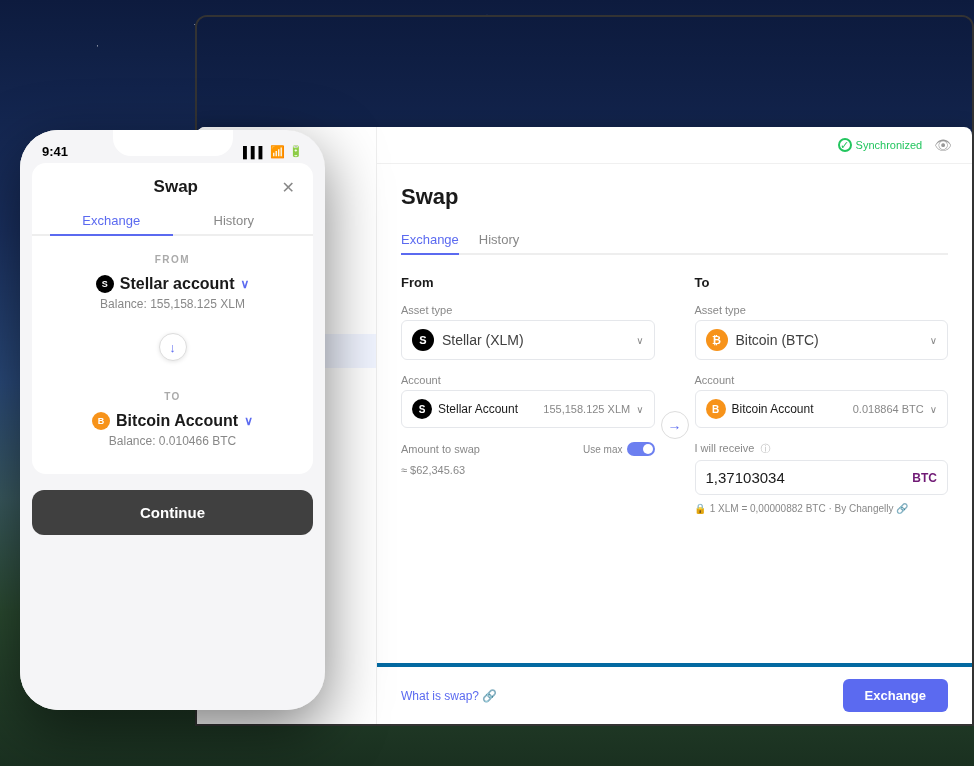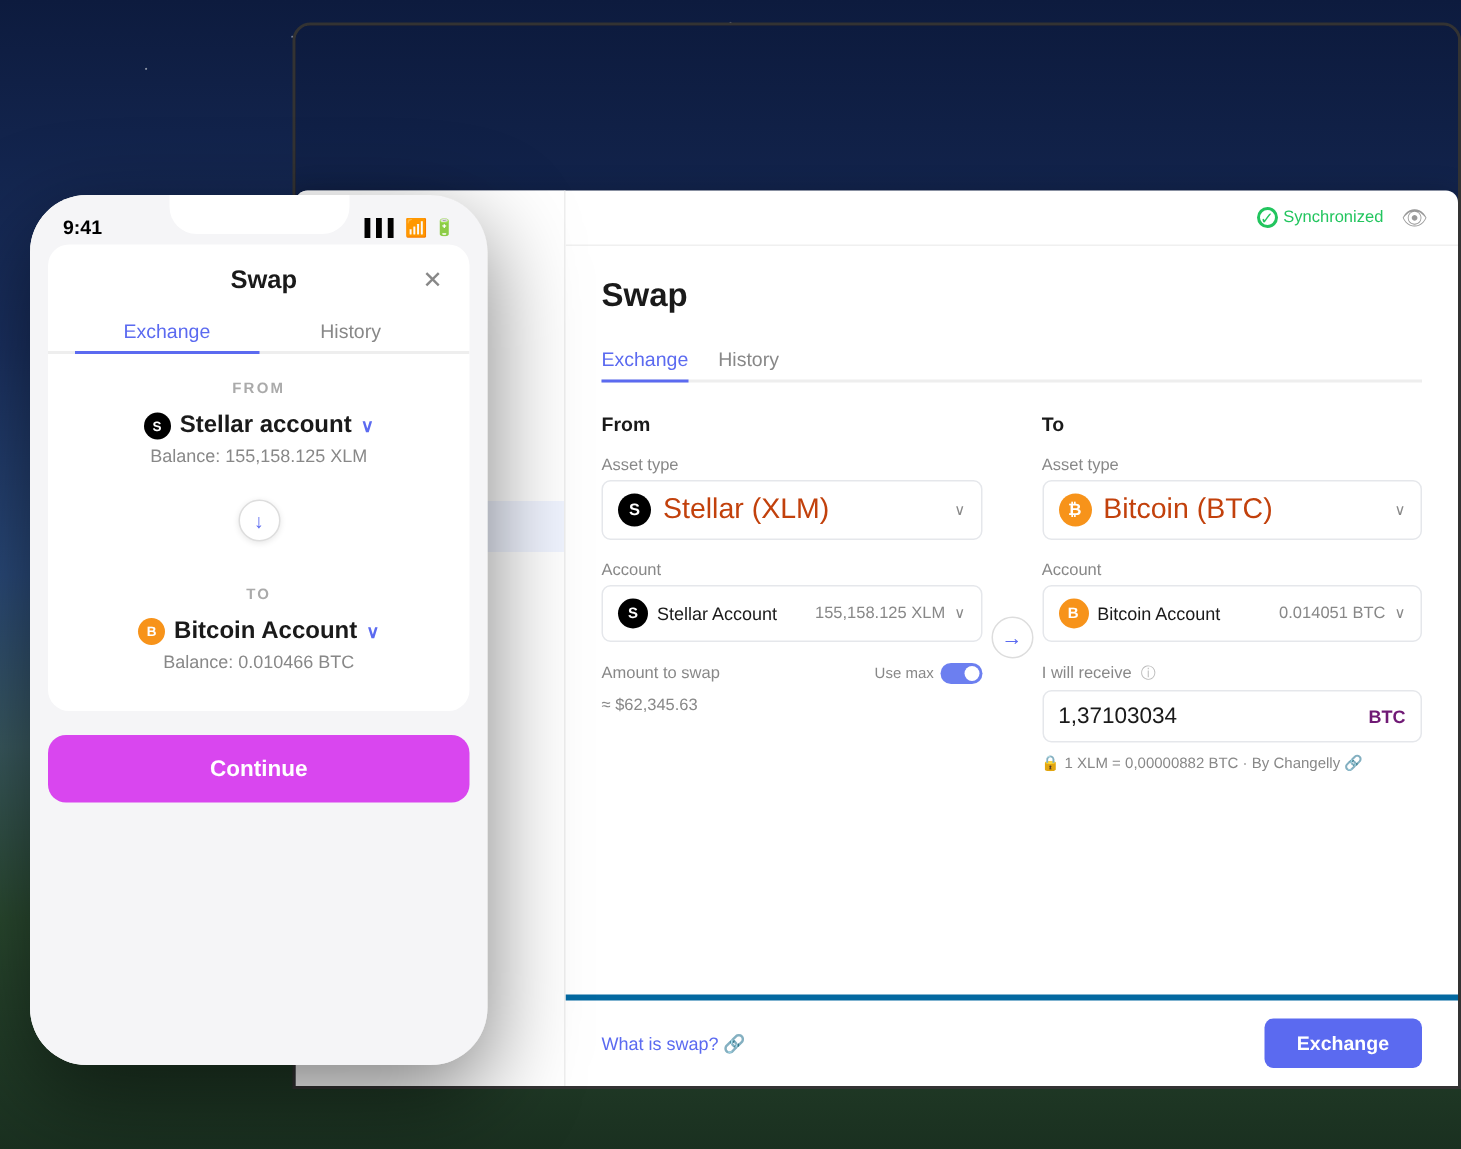--- a/index.html
+++ b/index.html
@@ -223,21 +223,21 @@
       border-radius: 50%;
       display: flex;
       align-items: center;
       justify-content: center;
       font-size: 11px;
       font-weight: 700;
       color: #fff;
     }
     .asset-icon.stellar { background: #000; }
     .asset-icon.bitcoin { background: #f7931a; }
-    .asset-name { font-size: 19px; font-weight: 500; color: #c2410c; }
+    .asset-name { font-size: 14px; font-weight: 500; color: #404040; }
 
     .account-select {
       display: flex;
       align-items: center;
       gap: 6px;
       padding: 8px 10px;
       border: 1px solid #e5e7eb;
       border-radius: 6px;
       cursor: pointer;
       background: #fff;
@@ -423,21 +423,21 @@
       align-items: center;
       justify-content: center;
       color: #5b6af0;
       font-size: 13px;
       background: #fff;
       box-shadow: 0 1px 4px rgba(0,0,0,0.1);
     }
 
     .phone-continue-btn {
       margin: 0 12px 14px;
-      background: #d946ef;
+      background: #404040;
       color: #fff;
       border: none;
       width: calc(100% - 24px);
       padding: 14px;
       border-radius: 12px;
       font-size: 15px;
       font-weight: 600;
       cursor: pointer;
     }
 
@@ -609,21 +609,21 @@
                 <span class="asset-name">Bitcoin (BTC)</span>
                 <span class="chevron">∨</span>
               </div>
             </div>
 
             <div>
               <div class="field-label">Account</div>
               <div class="account-select">
                 <div class="bitcoin-small">B</div>
                 <span class="account-name">Bitcoin Account</span>
-                <span class="account-balance">0.014051 BTC</span>
+                <span class="account-balance">0.018864 BTC</span>
                 <span class="account-chevron">∨</span>
               </div>
             </div>
 
             <div>
               <div class="field-label">
                 <span>I will receive</span>
                 <span style="font-size:10px;color:#bbb;margin-left:3px;">ⓘ</span>
               </div>
               <div class="amount-field">

